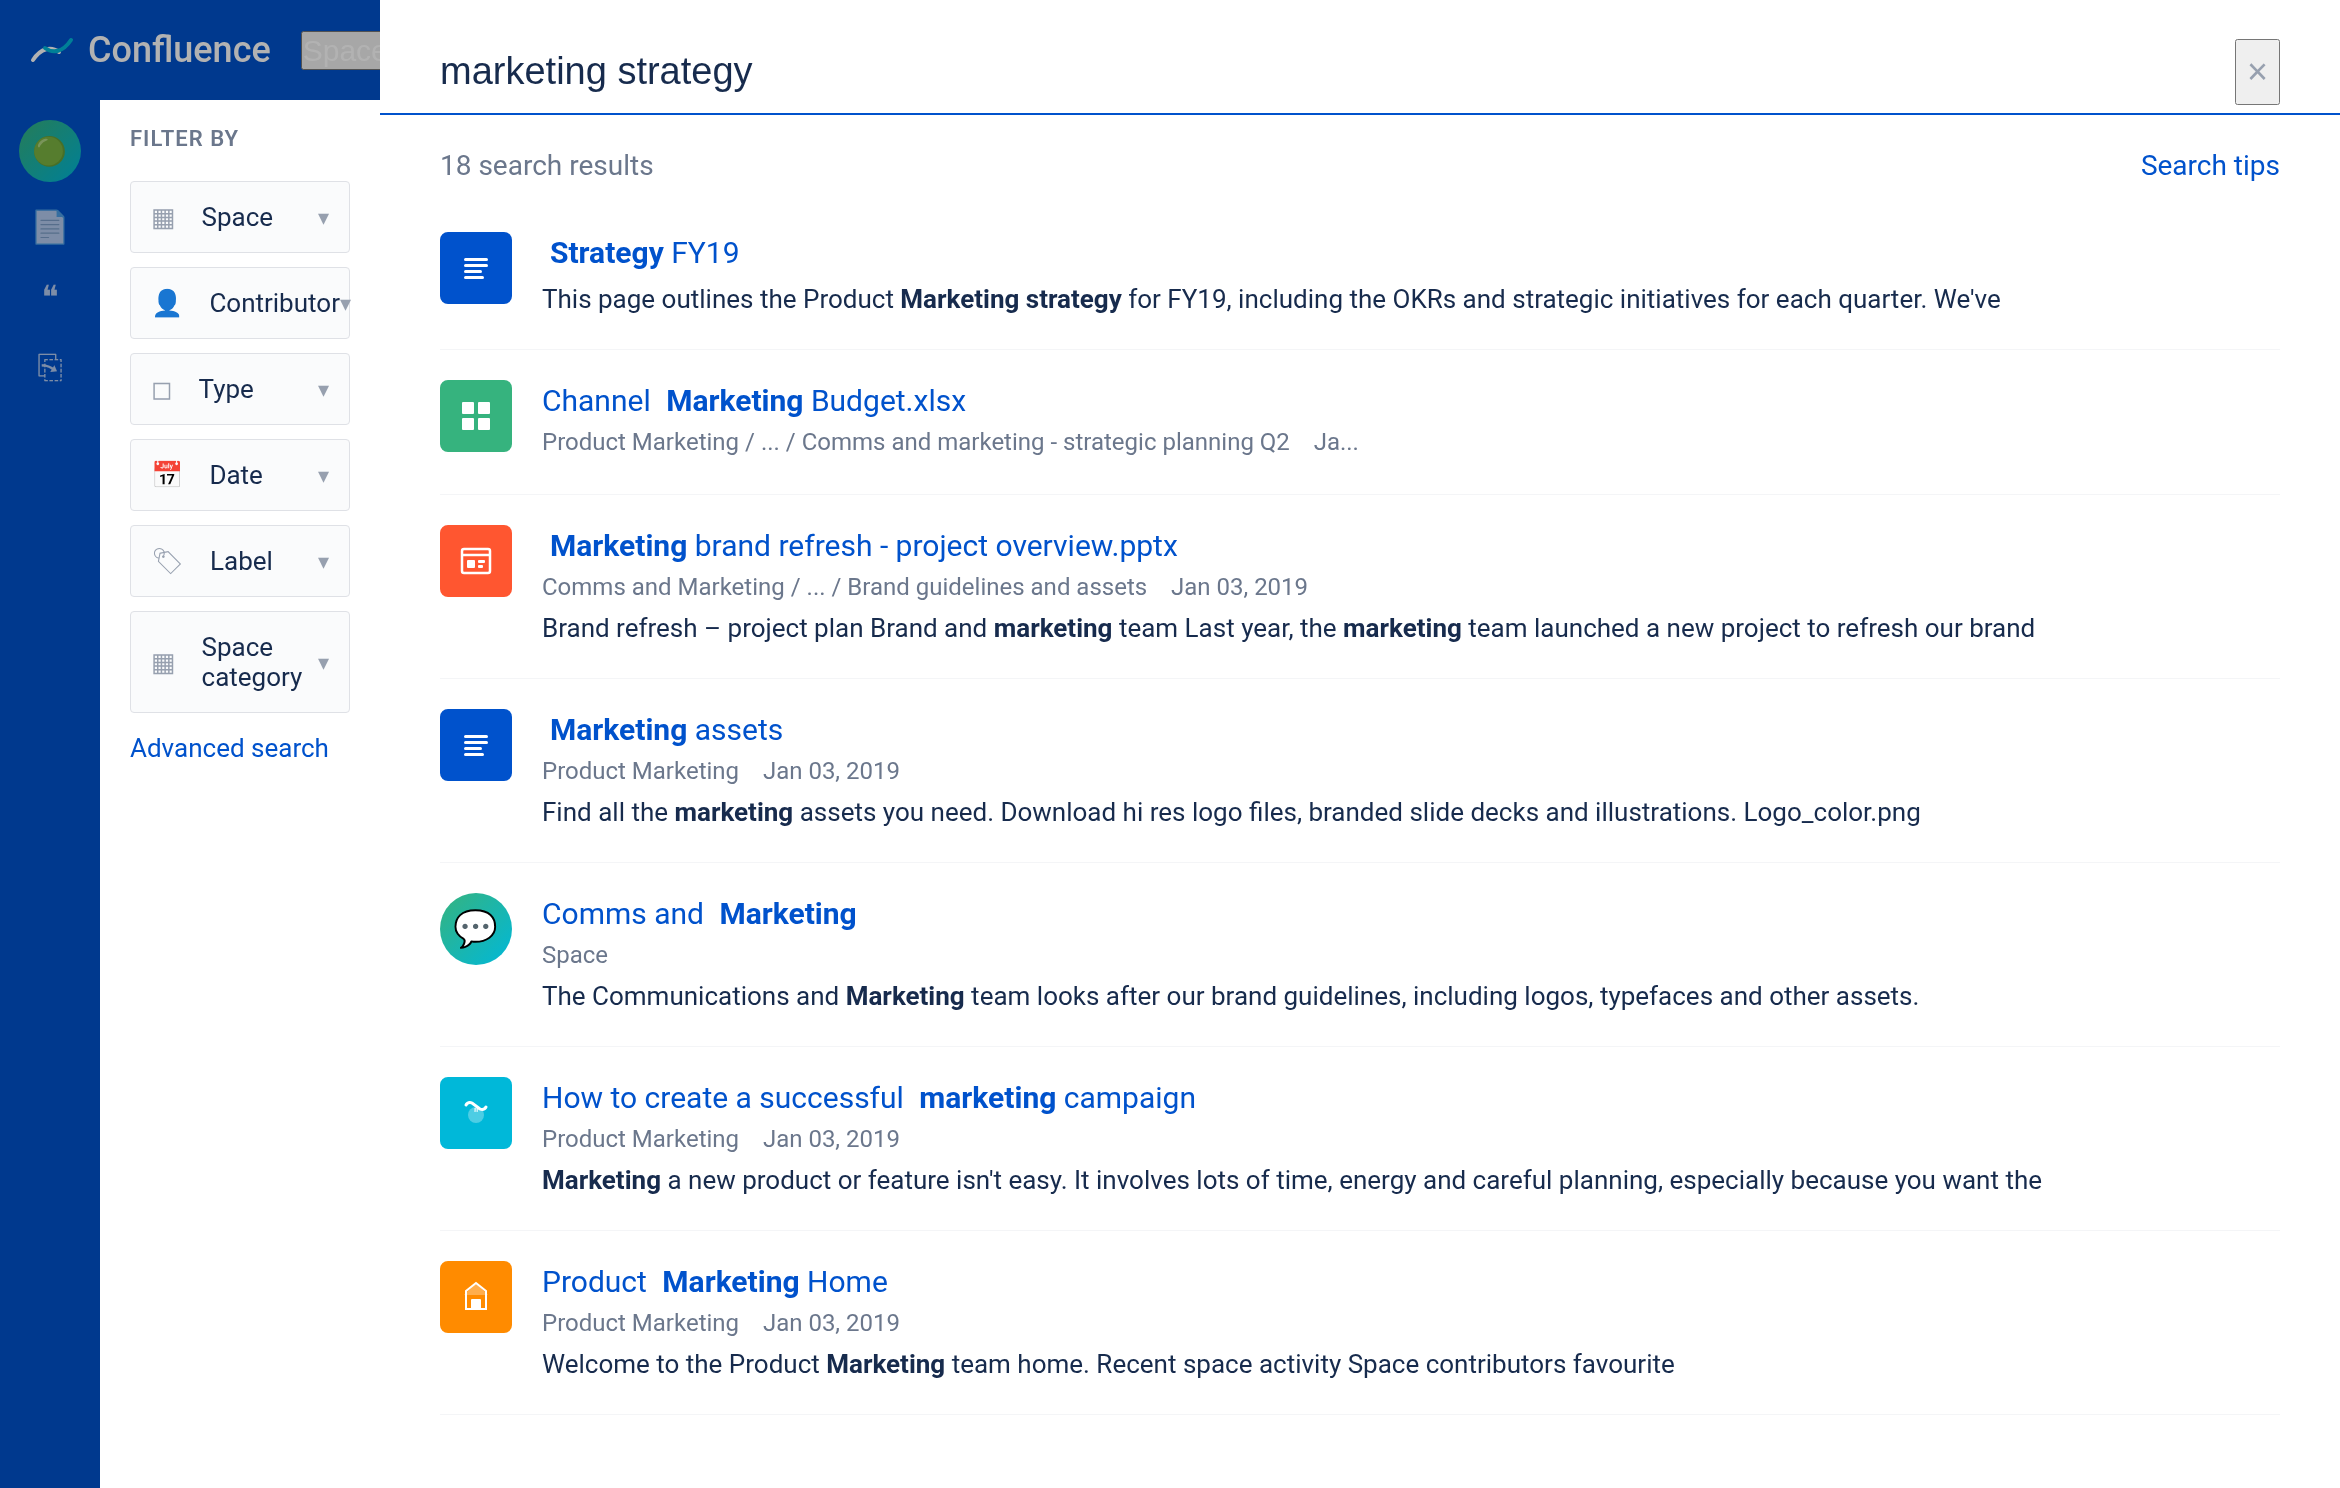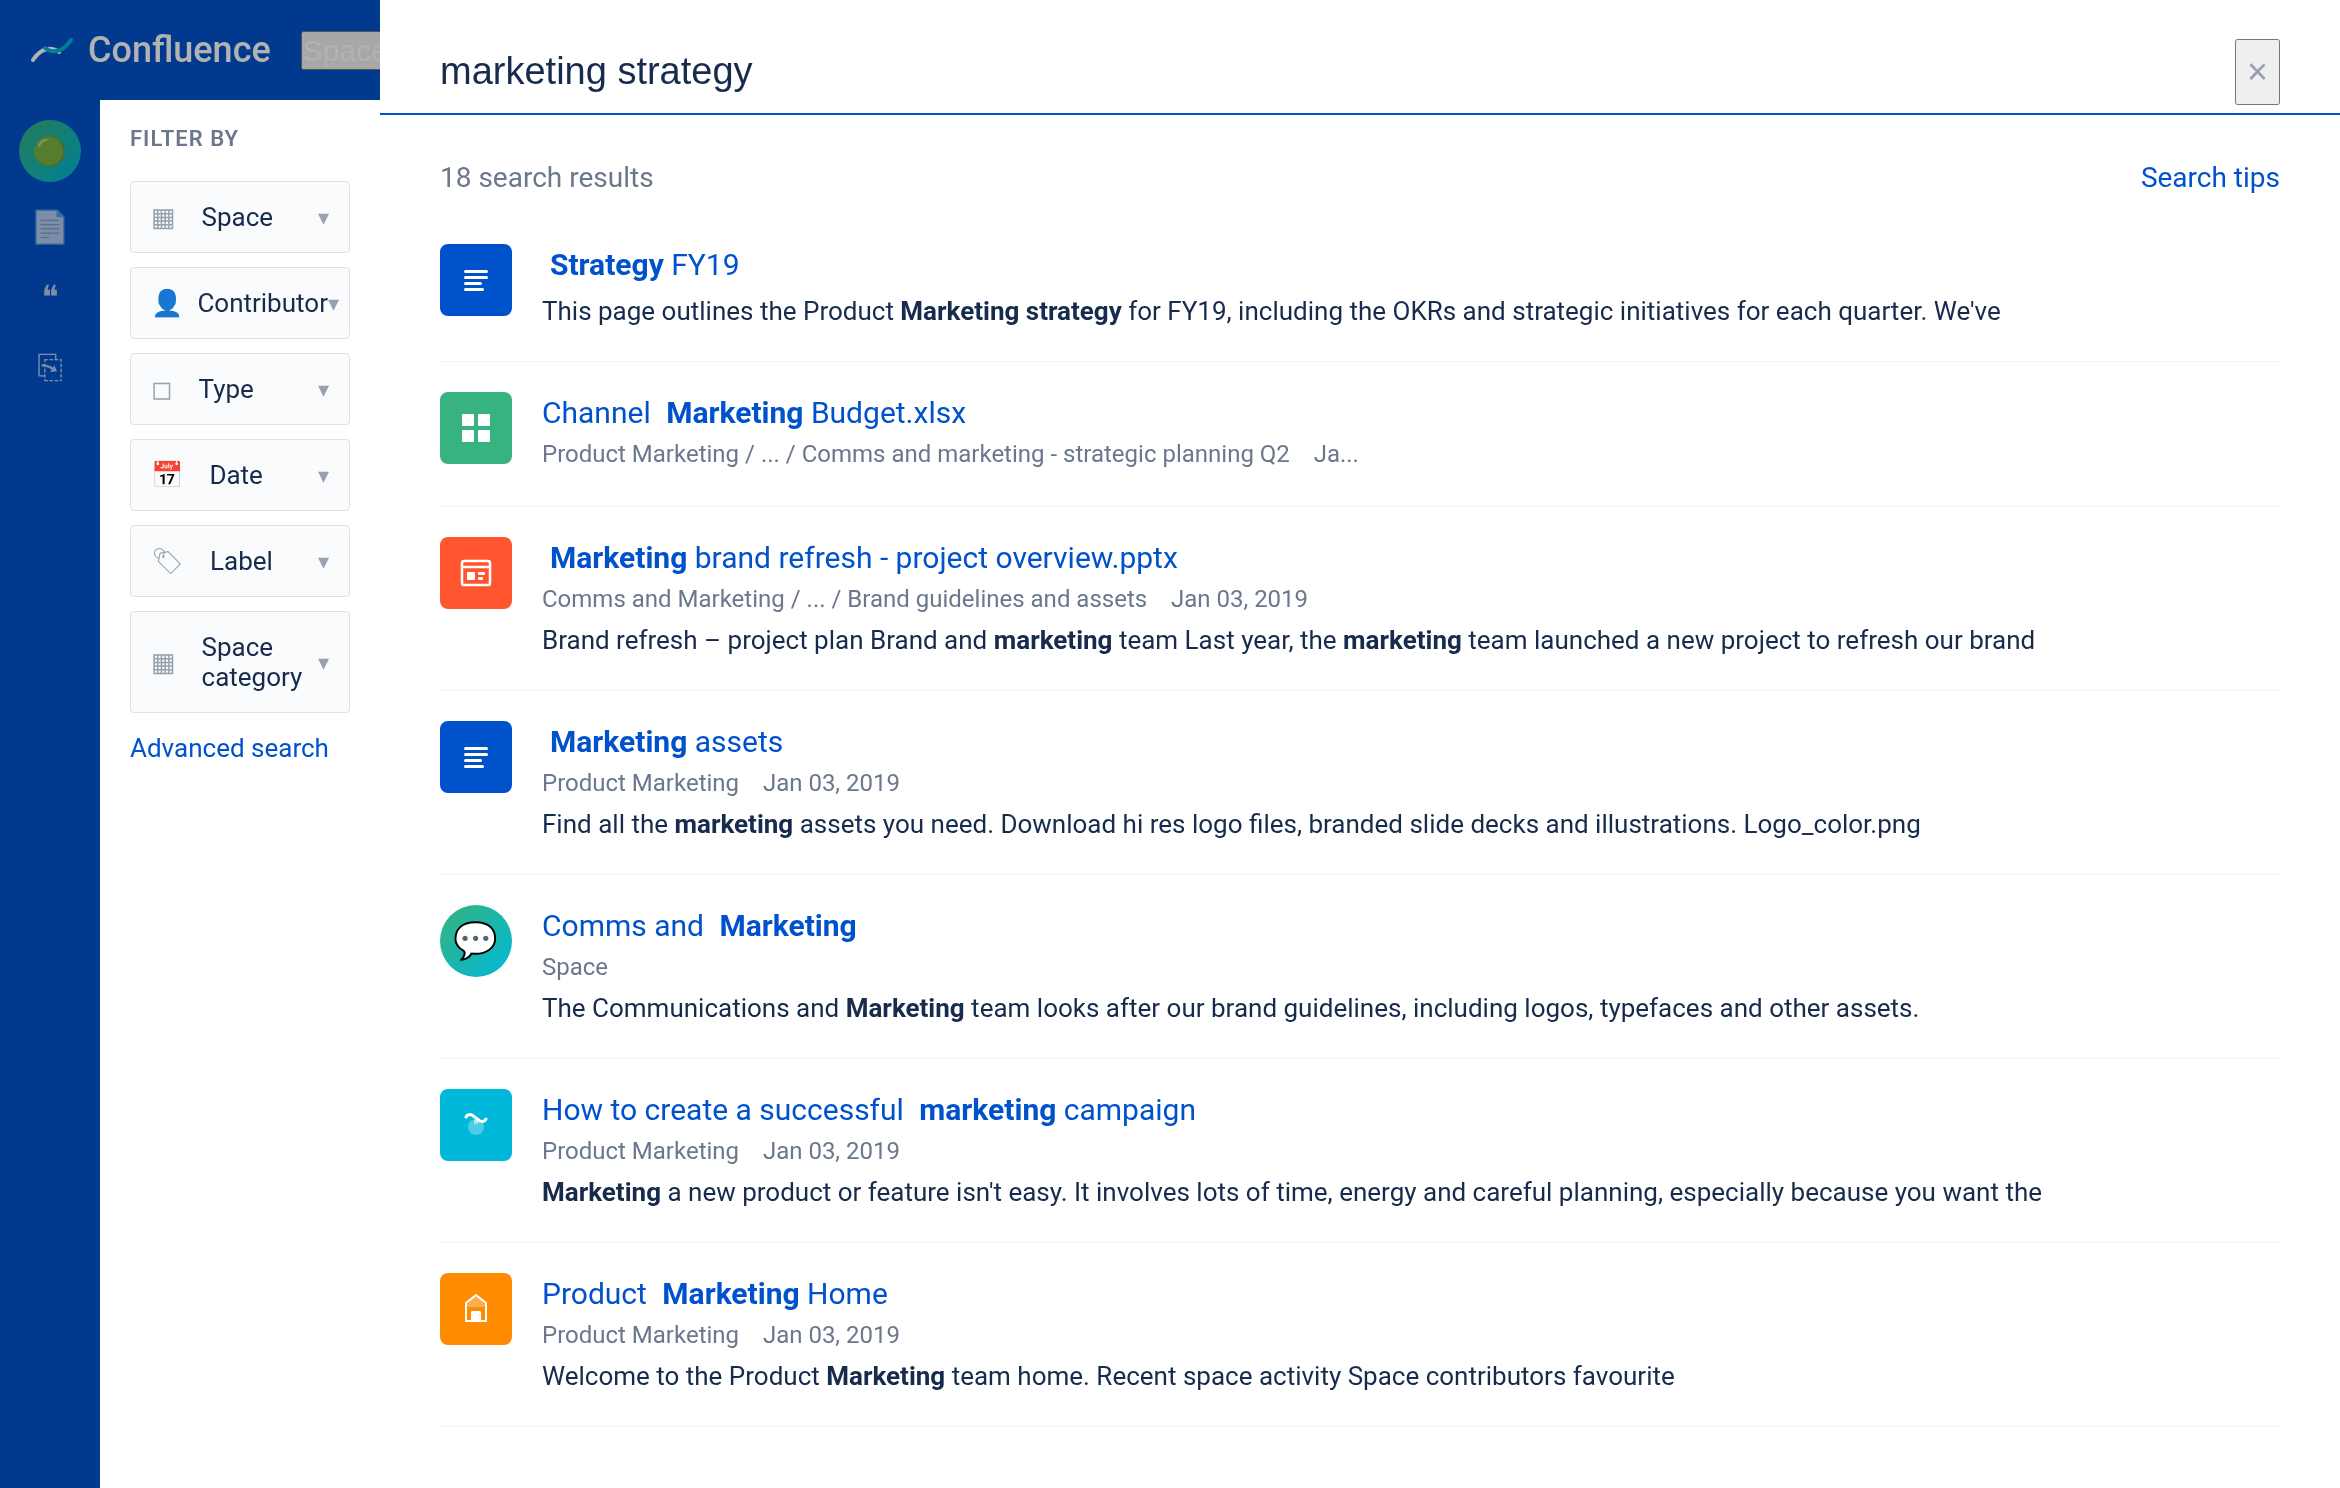--- a/index.html
+++ b/index.html
@@ -251,21 +251,21 @@
       cursor: pointer;
       color: #97A0AF;
       font-size: 36px;
       padding: 10px;
     }
 
     
     .search-results-area {
       flex: 1;
       overflow-y: auto;
-      padding: 16px 60px;
+      padding: 4px 60px;
     }
     .search-meta-row {
       display: flex;
       align-items: center;
       justify-content: space-between;
       padding: 30px 0 20px;
     }
     .search-count {
       font-size: 28px;
       color: #6B778C;
@@ -415,21 +415,21 @@
     <div class="filter-item-left">
       <span class="filter-icon">▦</span>
       <span style="margin-left:12px;">Space</span>
     </div>
     <span class="filter-chevron">▾</span>
   </div>
 
   <div class="filter-item">
     <div class="filter-item-left">
       <span class="filter-icon">👤</span>
-      <span style="">Contributor</span>
+      <span style="margin-left:12px;">Contributor</span>
     </div>
     <span class="filter-chevron">▾</span>
   </div>
 
   <div class="filter-item">
     <div class="filter-item-left">
       <span class="filter-icon">◻</span>
       <span style="margin-left:12px;">Type</span>
     </div>
     <span class="filter-chevron">▾</span>

